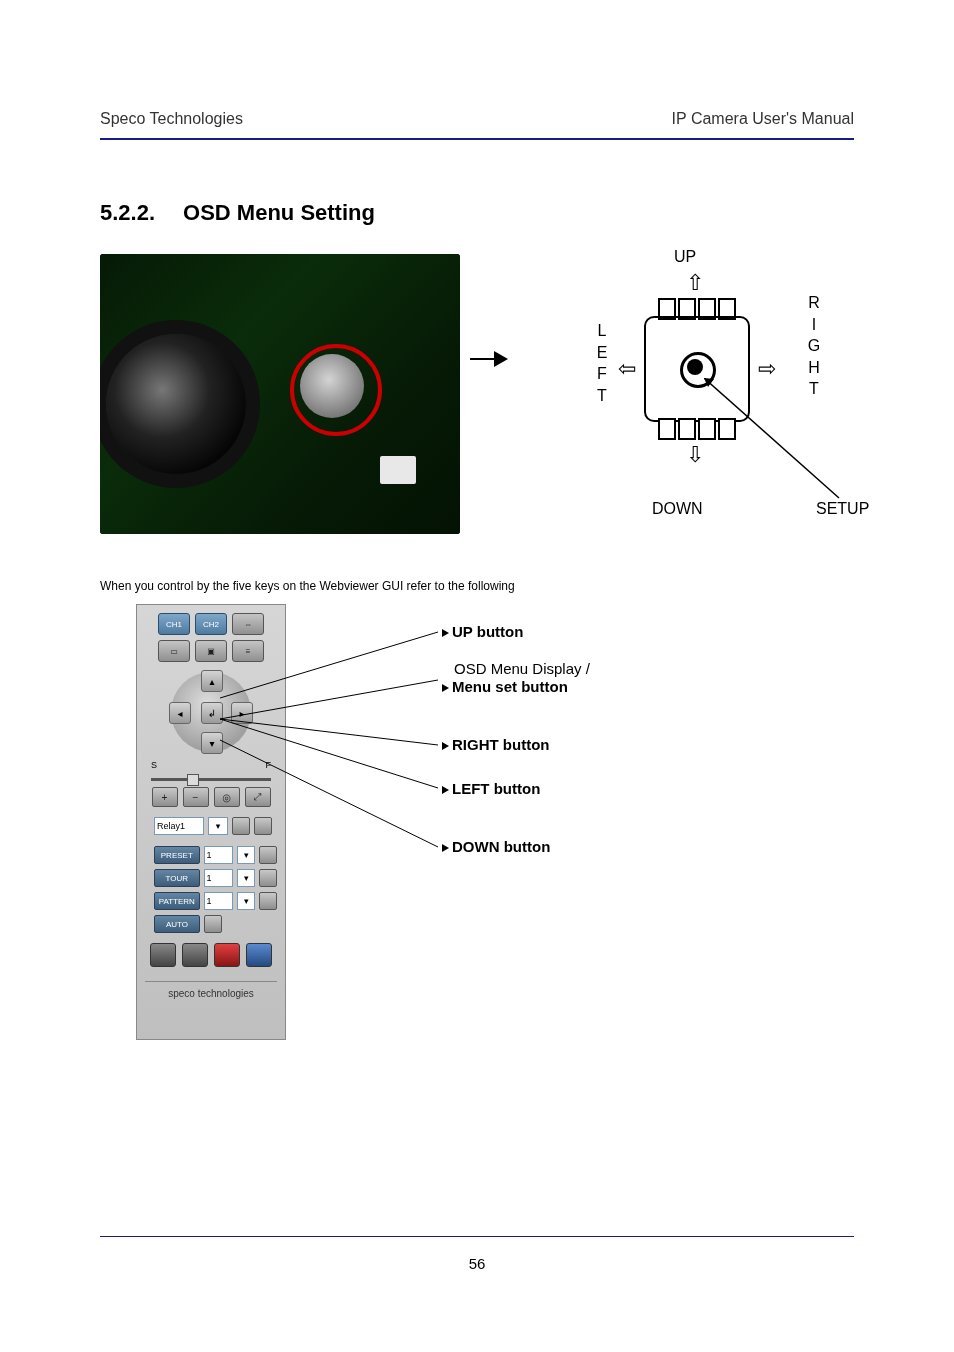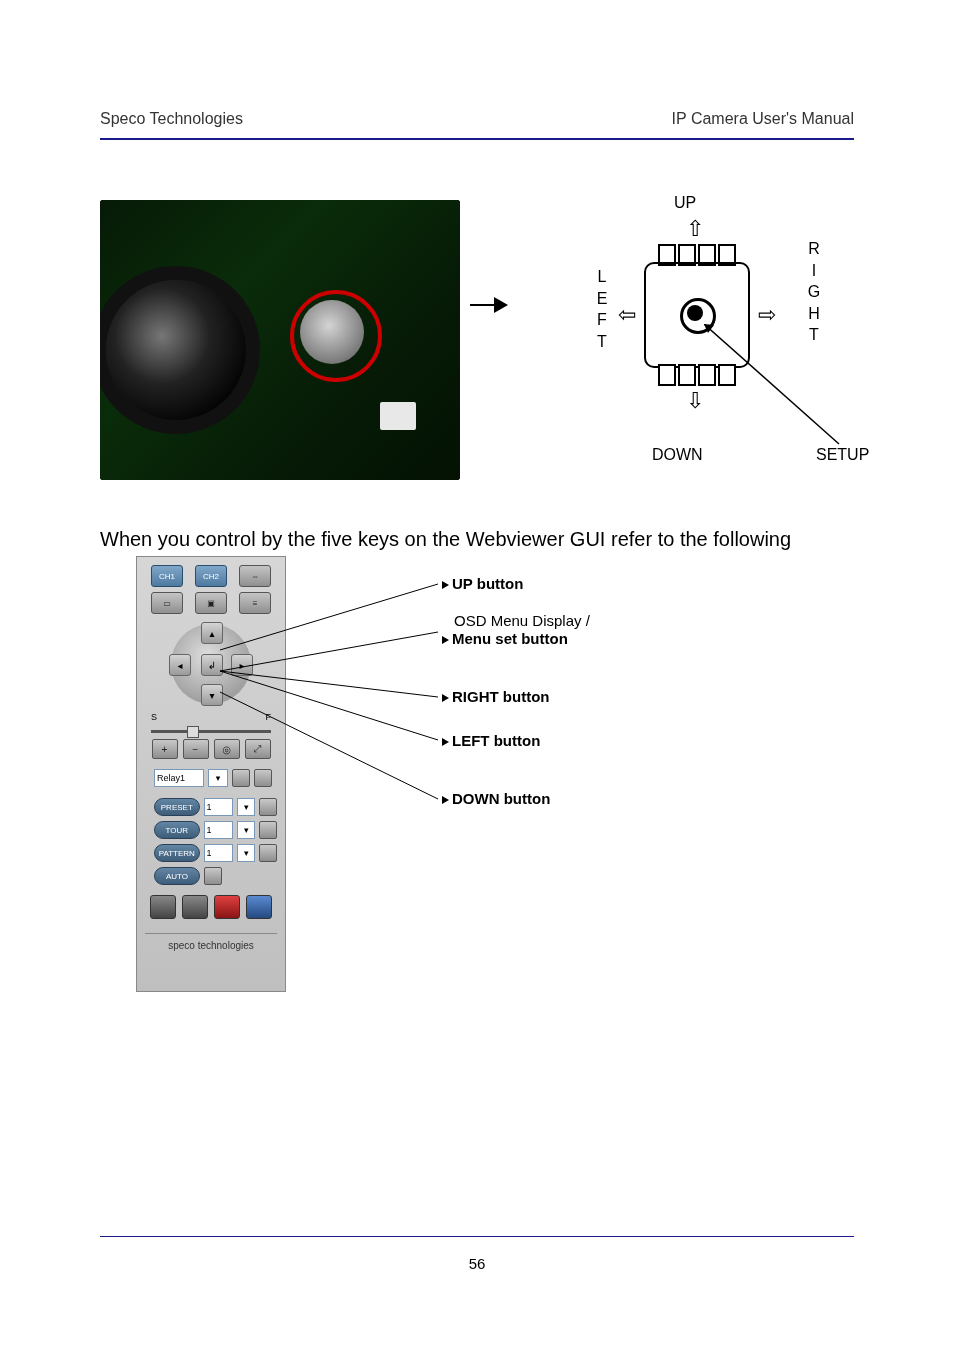--- a/index.html
+++ b/index.html
@@ -1,21 +1,21 @@
 <!DOCTYPE html>
 <html><head>
 <meta charset="utf-8">
 <style>
   html,body{margin:0;padding:0;background:#fff;font-family:Arial,Helvetica,sans-serif;color:#000;}
   .page{width:954px;height:1352px;position:relative;box-sizing:border-box;padding:110px 100px 80px 100px;}
   .header{display:flex;justify-content:space-between;font-size:16px;color:#333;border-bottom:2px solid #1a1a8a;padding-bottom:10px;margin-bottom:60px;}
   .section-title{font-size:22px;font-weight:bold;margin-bottom:28px;}
   .section-title .num{display:inline-block;margin-right:28px;}
   .body-text{font-size:16px;line-height:2.0;margin-bottom:36px;}
-  .body-text2{font-size:20px;line-height:1.7;margin:42px 0 0 0;}
+  .body-text2{font-size:12px;line-height:1.7;margin:42px 0 8px 0;}
   .fig-row{display:flex;align-items:center;gap:28px;}
   .photo{width:360px;height:280px;background:#0a0a0a;border-radius:3px;position:relative;overflow:hidden;}
   .photo .pcb{position:absolute;inset:0;background:linear-gradient(135deg,#061a06 0%,#0a2c0a 35%,#061a06 70%,#041204 100%);}
   .photo .lens{position:absolute;left:6px;top:80px;width:140px;height:140px;border-radius:50%;background:radial-gradient(circle at 40% 40%,#777,#222 40%,#000 80%);box-shadow:0 0 0 14px #111;}
   .photo .knob{position:absolute;left:200px;top:100px;width:64px;height:64px;border-radius:50%;background:radial-gradient(circle at 45% 40%,#d4d4d4,#888 60%,#555);}
   .photo .ring{position:absolute;left:190px;top:90px;width:84px;height:84px;border:4px solid #cc0000;border-radius:50%;}
   .photo .chip{position:absolute;right:44px;bottom:50px;width:36px;height:28px;background:#e8e8e8;border-radius:2px;}
   .arrow-right{width:0;height:0;border-left:14px solid #000;border-top:8px solid transparent;border-bottom:8px solid transparent;}
   .arrow-line{height:2px;background:#000;flex:0 0 24px;}
   .arrow-wrap{display:flex;align-items:center;position:absolute;left:370px;top:97px;}
@@ -36,53 +36,56 @@
   .lbl{position:absolute;font-size:16px;text-align:center;line-height:1.35;}
   .lbl.up{left:140px;top:-8px;}
   .lbl.down{left:118px;top:244px;}
   .lbl.left{left:60px;top:66px;width:16px;}
   .lbl.right{left:272px;top:38px;width:16px;}
   .lbl.setup{left:282px;top:244px;}
   .setup-line{position:absolute;left:170px;top:124px;width:150px;height:130px;}
   .setup-line svg{width:100%;height:100%;}
   .fig2-row{display:flex;gap:0;}
   .panel{width:150px;background:linear-gradient(#d6d6d6,#bfbfbf);border:1px solid #888;padding:8px 8px 12px;position:relative;height:436px;box-sizing:border-box;}
-  .btnrow{display:flex;gap:12px;margin-bottom:5px;justify-content:center;}
+  .btnrow{display:flex;gap:5px;margin-bottom:5px;justify-content:center;}
   .pbtn{width:30px;height:20px;background:linear-gradient(#7fa7c9,#4f7aa0);border:1px solid #2b4d6c;border-radius:3px;font-size:8px;color:#fff;display:flex;align-items:center;justify-content:center;}
   .pbtn.gray{background:linear-gradient(#c4c4c4,#909090);border-color:#555;color:#222;}
   .dialpad{position:relative;width:80px;height:80px;margin:10px auto 8px;border-radius:50%;background:radial-gradient(circle at 45% 40%,#dedede,#a0a0a0 70%);}
   .dbtn{position:absolute;width:20px;height:20px;background:linear-gradient(#d4d4d4,#9a9a9a);border:1px solid #666;border-radius:3px;font-size:10px;display:flex;align-items:center;justify-content:center;}
   .dbtn.u{left:30px;top:-2px;} .dbtn.d{left:30px;bottom:-2px;} .dbtn.l{left:-2px;top:30px;} .dbtn.r{right:-2px;top:30px;} .dbtn.c{left:30px;top:30px;}
   .slider{height:3px;background:#555;margin:8px 6px 6px;position:relative;}
   .slider .thumb{position:absolute;left:36px;top:-4px;width:10px;height:10px;background:#ddd;border:1px solid #555;}
   .icrow{display:flex;gap:5px;justify-content:center;margin-bottom:10px;}
   .icbtn{width:24px;height:18px;background:linear-gradient(#c8c8c8,#8e8e8e);border:1px solid #555;border-radius:2px;font-size:10px;color:#222;display:flex;align-items:center;justify-content:center;}
   .selrow{display:flex;align-items:center;gap:4px;margin-bottom:5px;font-size:9px;padding-left:9px;}
   .sel{height:16px;background:#fff;border:1px solid #7a99b8;font-size:9px;padding:0 2px;display:flex;align-items:center;}
   .minib{width:16px;height:16px;background:linear-gradient(#c8c8c8,#8e8e8e);border:1px solid #555;border-radius:2px;}
-  .lblbtn{width:44px;height:16px;background:linear-gradient(#6386a4,#3d5d7a);border:1px solid #2a4058;color:#fff;font-size:8px;display:flex;align-items:center;justify-content:center;border-radius:9px;}
+  .lblbtn{width:44px;height:16px;background:linear-gradient(#6386a4,#3d5d7a);border:1px solid #2a4058;color:#fff;font-size:8px;display:flex;align-items:center;justify-content:center;border-radius:2px;}
   .botrow{display:flex;gap:6px;justify-content:center;margin-top:10px;}
   .botrow .b{width:24px;height:22px;border-radius:3px;border:1px solid #333;}
   .b.g{background:linear-gradient(#888,#444);} .b.r{background:linear-gradient(#e04040,#8a1414);} .b.bl{background:linear-gradient(#5a8ad0,#244a80);}
   .brand{font-size:10px;text-align:center;margin-top:14px;padding-top:6px;border-top:1px solid #888;color:#333;}
   .callouts{position:relative;flex:1;font-size:15px;}
   .co{position:absolute;white-space:nowrap;font-weight:bold;}
   .co.small{font-weight:normal;}
   .co .arr{display:inline-block;width:0;height:0;border-left:7px solid #000;border-top:4px solid transparent;border-bottom:4px solid transparent;vertical-align:middle;margin-right:3px;}
   .footer{position:absolute;left:0;right:0;bottom:80px;text-align:center;font-size:15px;border-top:1px solid #1a1a8a;padding-top:18px;margin:0 100px;}
 </style>
 </head>
 <body>
 
 <div class="page">
   <div class="header">
     <span>Speco Technologies</span>
     <span>IP Camera User's Manual</span>
   </div>
 
+  <div class="section-title">
+    <span class="num">5.2.2.</span><span>OSD Menu Setting</span>
+  </div>
 
 
   <div class="fig-row" style="position:relative;">
     <div class="photo">
       <div class="pcb"></div>
       <div class="lens"></div>
       <div class="knob"></div>
       <div class="ring"></div>
       <div class="chip"></div>
     </div>

